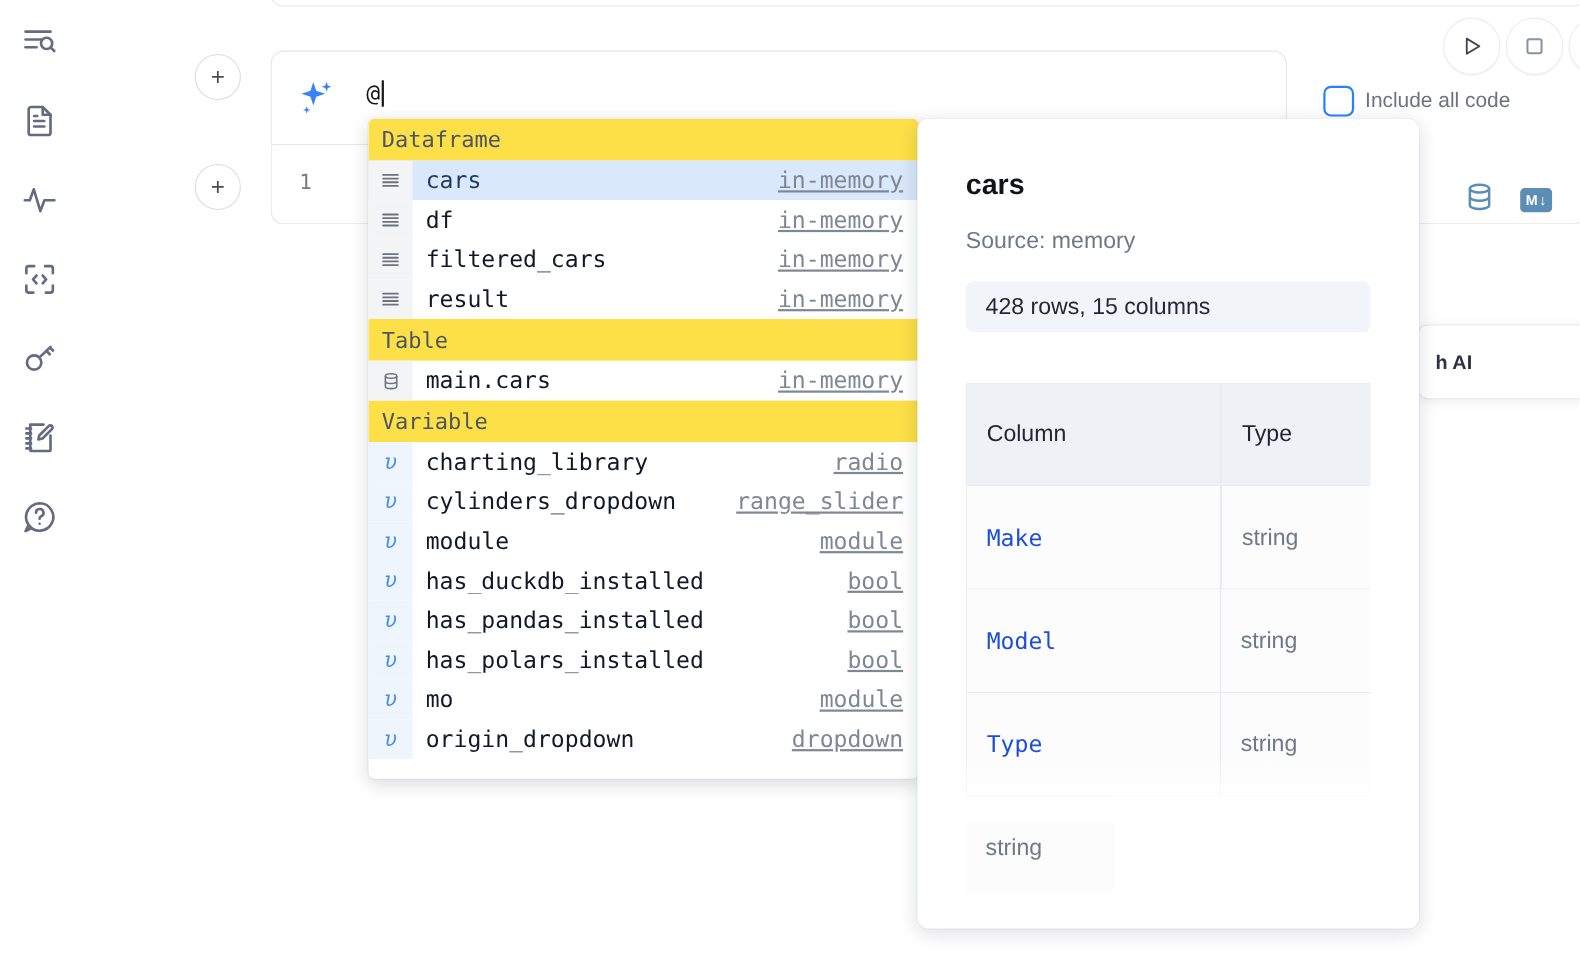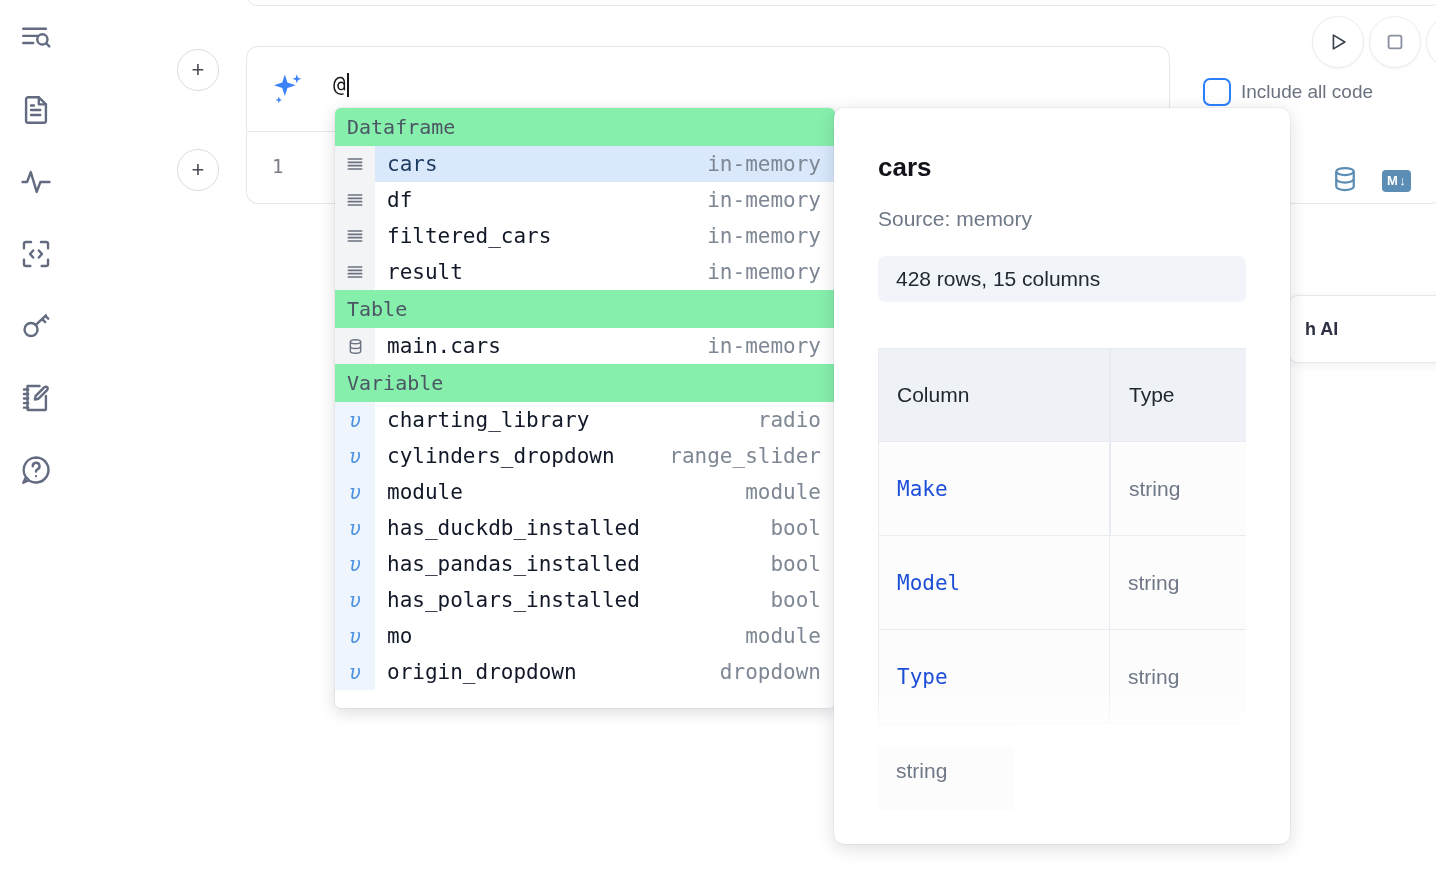--- a/index.html
+++ b/index.html
@@ -119,21 +119,21 @@
 
   
   .ac {
     position: absolute; left: 335px; top: 108px; width: 500px; height: 600px;
     background: #ffffff; border-radius: 6px;
     box-shadow: 0 4px 16px rgba(16,24,40,.16), 0 0 0 1px rgba(16,24,40,.04);
     overflow: hidden; z-index: 20;
     font-family: "DejaVu Sans Mono", monospace;
   }
   .ac-group {
-    height: 38px; background: #86efac; color: #4b5563;
+    height: 38px; background: #fde047; color: #4b5563;
     font-size: 20px; display: flex; align-items: center; padding-left: 12px;
   }
   .ac-item {
     height: 36px; display: flex; align-items: center;
     background: #ffffff; cursor: pointer; position: relative;
   }
   .ac-item.sel { background: #d9e8fb; }
   .ac-item .icon-col {
     width: 40px; height: 36px; flex: 0 0 40px;
     display: flex; align-items: center; justify-content: center;
@@ -142,20 +142,21 @@
   .ac-item.sel .icon-col { background: #f3f4f6; }
   .ac-item.var .icon-col { background: #eef5fd; color: #4b91e2; font-style: italic; font-size: 19px; }
   .ac-name {
     flex: 1 1 auto; padding-left: 12px; font-size: 21px; color: #111827;
     white-space: nowrap; overflow: hidden;
   }
   .ac-item.sel .ac-name { color: #1e3a5f; }
   .ac-type {
     flex: 0 0 auto; padding-right: 14px; font-size: 21px; color: #7e8794;
     white-space: nowrap;
+    text-decoration: underline;
   }
 
   
   .detail {
     position: absolute; left: 834px; top: 108px; width: 456px; height: 736px;
     background: #ffffff; border-radius: 10px;
     box-shadow: 0 4px 18px rgba(16,24,40,.14), 0 0 0 1px rgba(16,24,40,.04);
     z-index: 25; overflow: hidden;
   }
   .detail-title {

